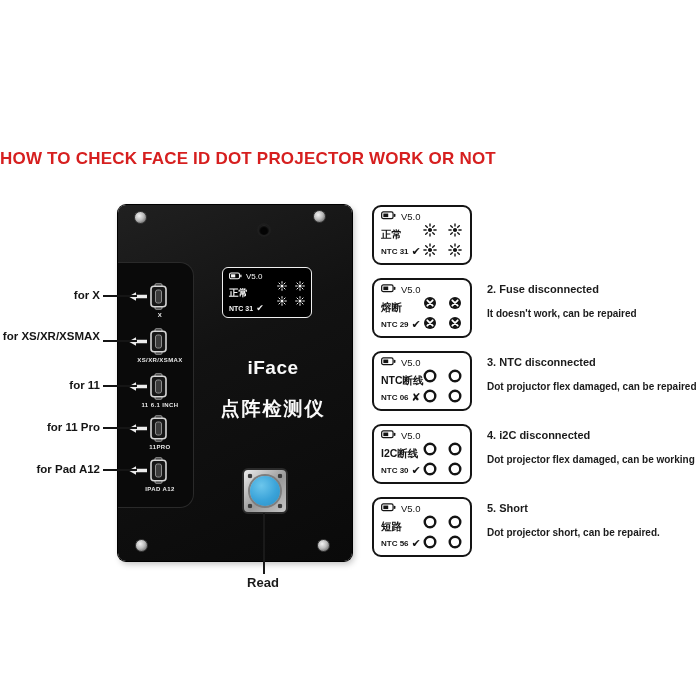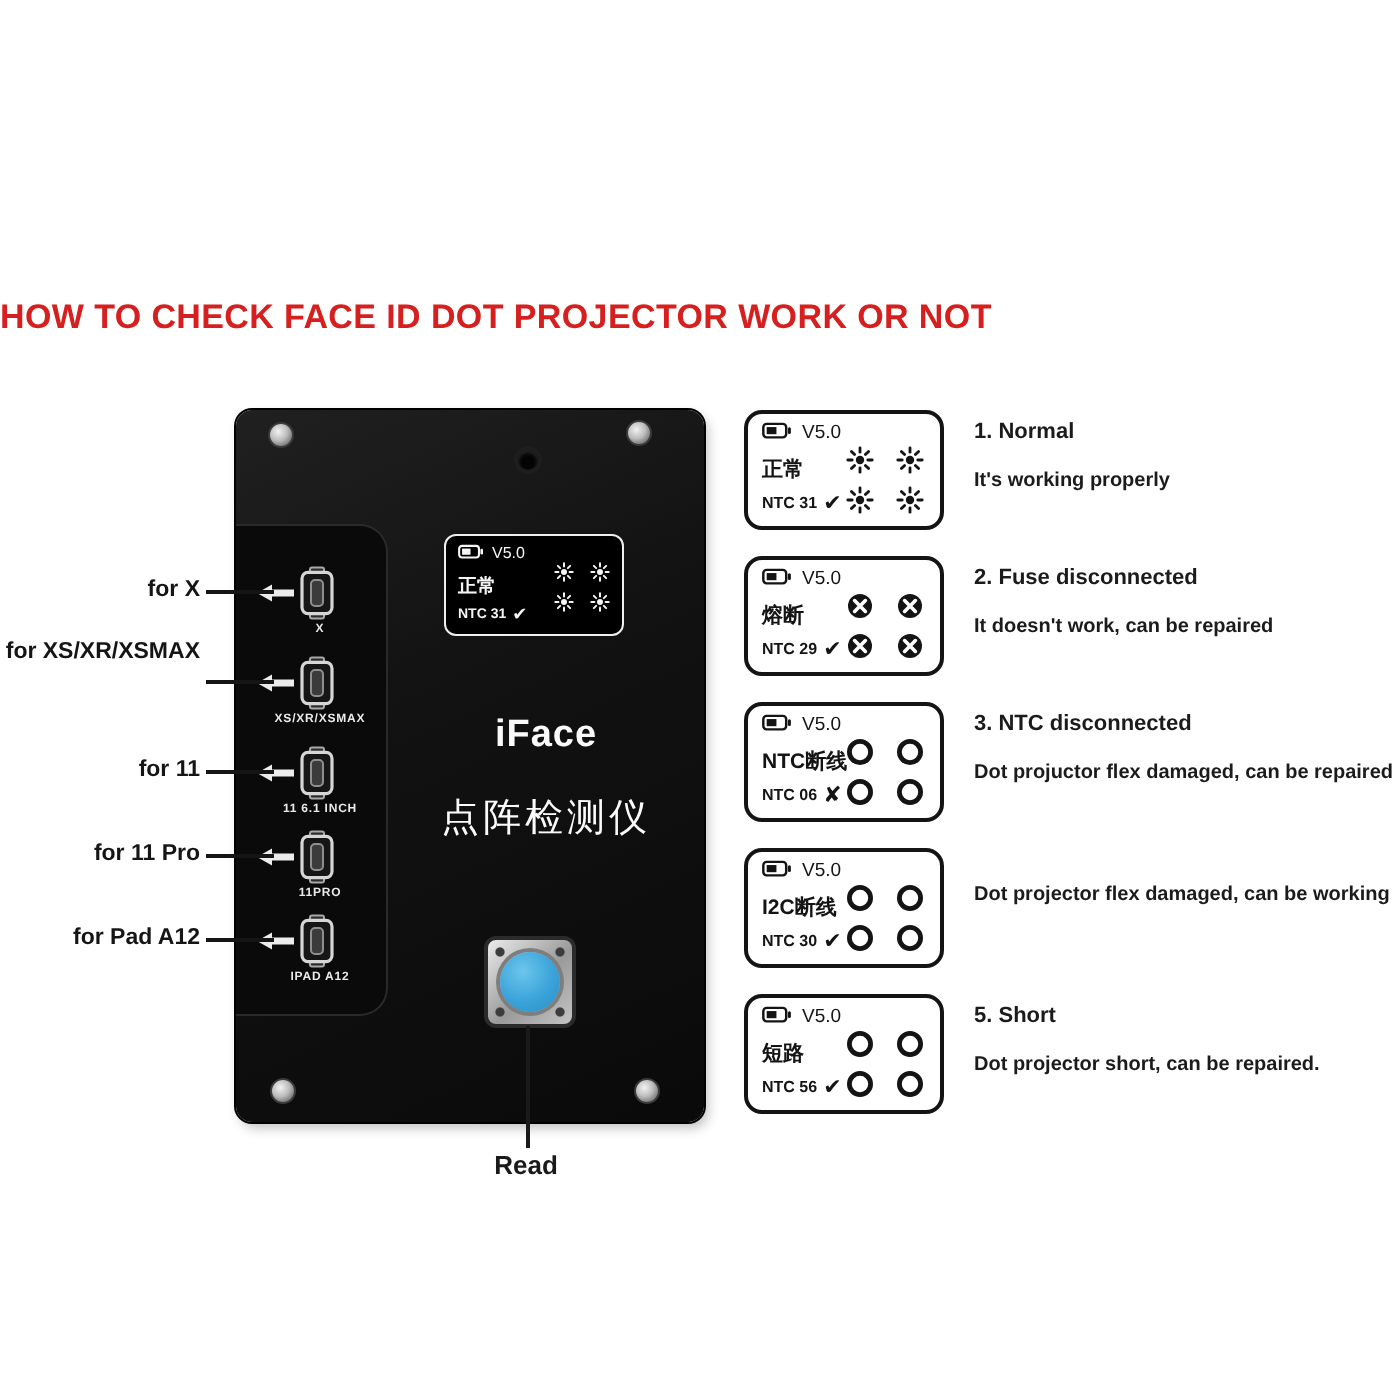--- a/index.html
+++ b/index.html
@@ -31,42 +31,42 @@
 
   .conn-group{position:absolute;left:10px;width:64px;height:27px;}
   .conn-group .row{display:flex;align-items:center;gap:2px;height:27px;}
   .cg1{top:78px;} .cg2{top:123px;} .cg3{top:168px;} .cg4{top:210px;} .cg5{top:252px;}
   .port-label{position:absolute;left:-8px;top:29px;width:80px;text-align:center;
     color:#e9e9e9;font-size:6px;font-weight:bold;letter-spacing:.4px;white-space:nowrap;}
 
   .brand{position:absolute;left:76px;top:152px;width:158px;text-align:center;
     color:#fafafa;font-size:19px;font-weight:bold;letter-spacing:.5px;}
   .brand-sub{position:absolute;left:70px;top:191px;width:170px;text-align:center;
-    color:#fafafa;font-size:19px;font-weight:normal;letter-spacing:2px;white-space:nowrap;}
+    color:#fafafa;font-size:19px;font-weight:bold;letter-spacing:2px;white-space:nowrap;}
 
   .read-btn{position:absolute;left:124px;top:263px;width:46px;height:46px;border-radius:6px;
     background:linear-gradient(135deg,#ececec,#9a9a9a 55%,#c4c4c4);border:2px solid #2b2b2b;}
   .read-btn::before{content:'';position:absolute;inset:1px;border-radius:4px;background:
     radial-gradient(circle at 5px 5px,#3c3c3c 2px,transparent 2.6px),
     radial-gradient(circle at calc(100% - 5px) 5px,#3c3c3c 2px,transparent 2.6px),
     radial-gradient(circle at 5px calc(100% - 5px),#3c3c3c 2px,transparent 2.6px),
     radial-gradient(circle at calc(100% - 5px) calc(100% - 5px),#3c3c3c 2px,transparent 2.6px);}
   .read-btn::after{content:'';position:absolute;left:50%;top:50%;transform:translate(-50%,-50%);
     width:30px;height:30px;border-radius:50%;
     background:radial-gradient(circle at 38% 32%,#6cc6ec,var(--btn-blue) 55%,#2d8fc4);
     box-shadow:0 0 0 2px #7e7e7e;}
 
   .read-line{position:absolute;left:263px;top:513px;width:2px;height:61px;background:#1a1a1a;}
   .read-label{position:absolute;left:233px;top:575px;width:60px;text-align:center;
     font-size:13px;font-weight:bold;color:#1a1a1a;}
 
   
   .side-label{position:absolute;left:0;width:100px;text-align:right;
     font-size:11.5px;font-weight:bold;color:#151515;white-space:nowrap;}
-  .sl1{top:289px;} .sl2{top:320px;} .sl3{top:379px;padding-left:22px;} .sl4{top:421px;} .sl5{top:463px;}
+  .sl1{top:289px;} .sl2{top:330px;} .sl3{top:379px;padding-left:22px;} .sl4{top:421px;} .sl5{top:463px;}
   .leader{position:absolute;left:103px;width:34px;height:2px;background:#151515;}
   .ld1{top:295px;} .ld2{top:340px;} .ld3{top:385px;} .ld4{top:427px;} .ld5{top:469px;}
 
   
   .screen{position:relative;}
   .screen .s-top{position:absolute;display:flex;font-weight:normal;}
   .screen .s-status{position:absolute;font-weight:bold;white-space:nowrap;}
   .screen .s-ntc{position:absolute;display:flex;align-items:center;font-weight:bold;white-space:nowrap;}
   .screen .s-grid{position:absolute;display:grid;grid-template-columns:auto auto;}
   .mark{margin-left:3px;}
@@ -282,24 +282,20 @@
               <use href="#sun"></use>
             </svg>
           <svg class="icon-14" viewBox="0 0 14 14">
               <use href="#sun"></use>
             </svg>
           <svg class="icon-14" viewBox="0 0 14 14">
               <use href="#sun"></use>
             </svg>
         </div>
       </div>
-      <div class="case-text">
-        <div class="case-heading">1. Normal</div>
-        <div class="case-desc">It's working properly</div>
-      </div>
     </div>
 
     <div class="case-row">
       <div class="screen case-screen">
         <div class="s-top">
           <svg class="bat-14" viewBox="0 0 16 9">
               <use href="#battery"></use>
             </svg>
           <span>V5.0</span>
         </div>
@@ -385,20 +381,21 @@
             </svg>
           <svg class="icon-14" viewBox="0 0 14 14">
               <use href="#ocircle"></use>
             </svg>
           <svg class="icon-14" viewBox="0 0 14 14">
               <use href="#ocircle"></use>
             </svg>
         </div>
       </div>
       <div class="case-text">
+        <div class="case-heading">4. i2C disconnected</div>
         <div class="case-desc">Dot projector flex damaged, can be working</div>
       </div>
     </div>
 
     <div class="case-row">
       <div class="screen case-screen">
         <div class="s-top">
           <svg class="bat-14" viewBox="0 0 16 9">
               <use href="#battery"></use>
             </svg>

